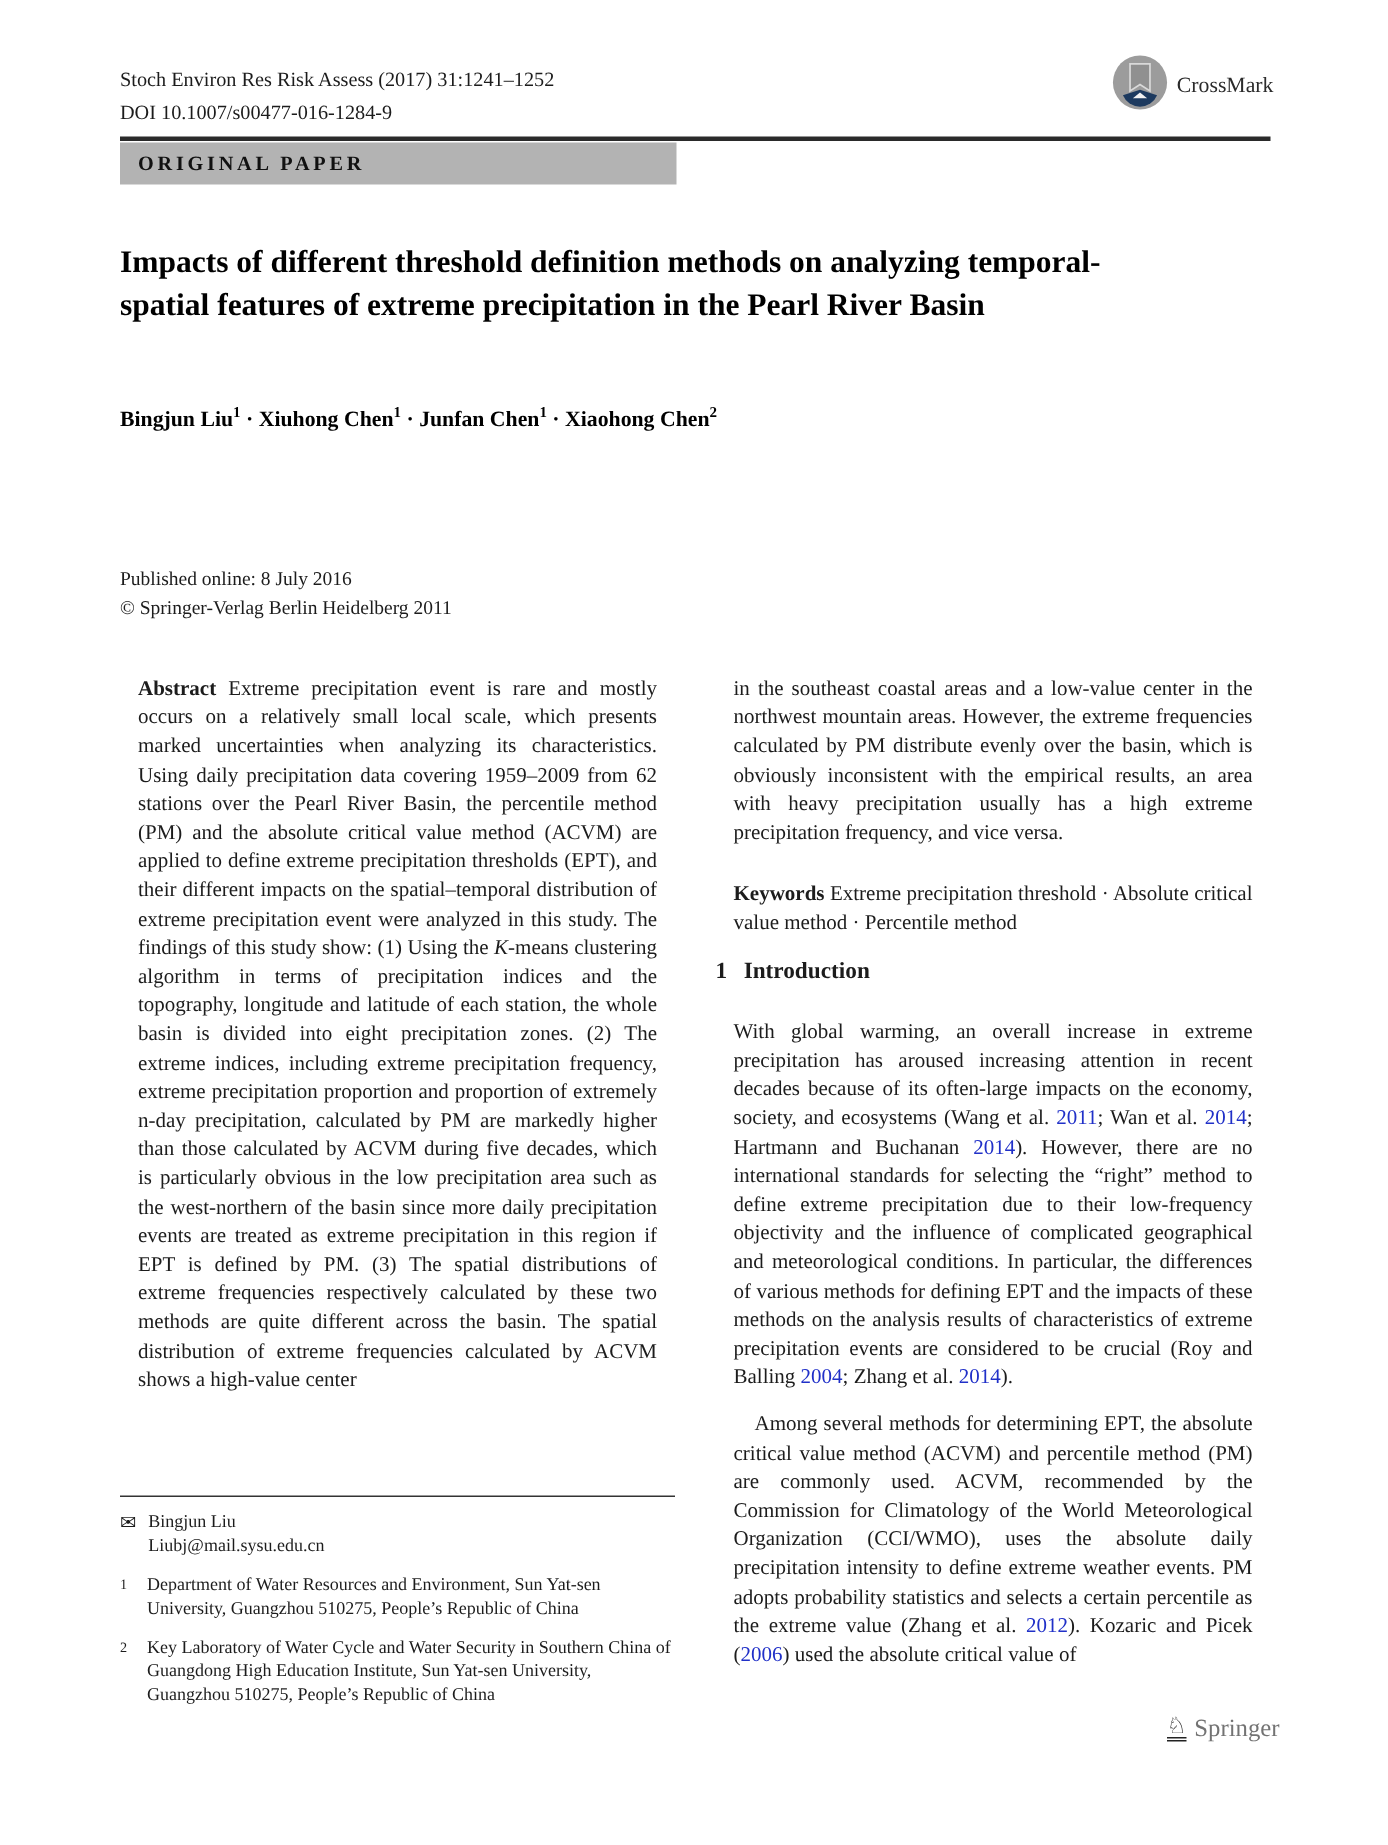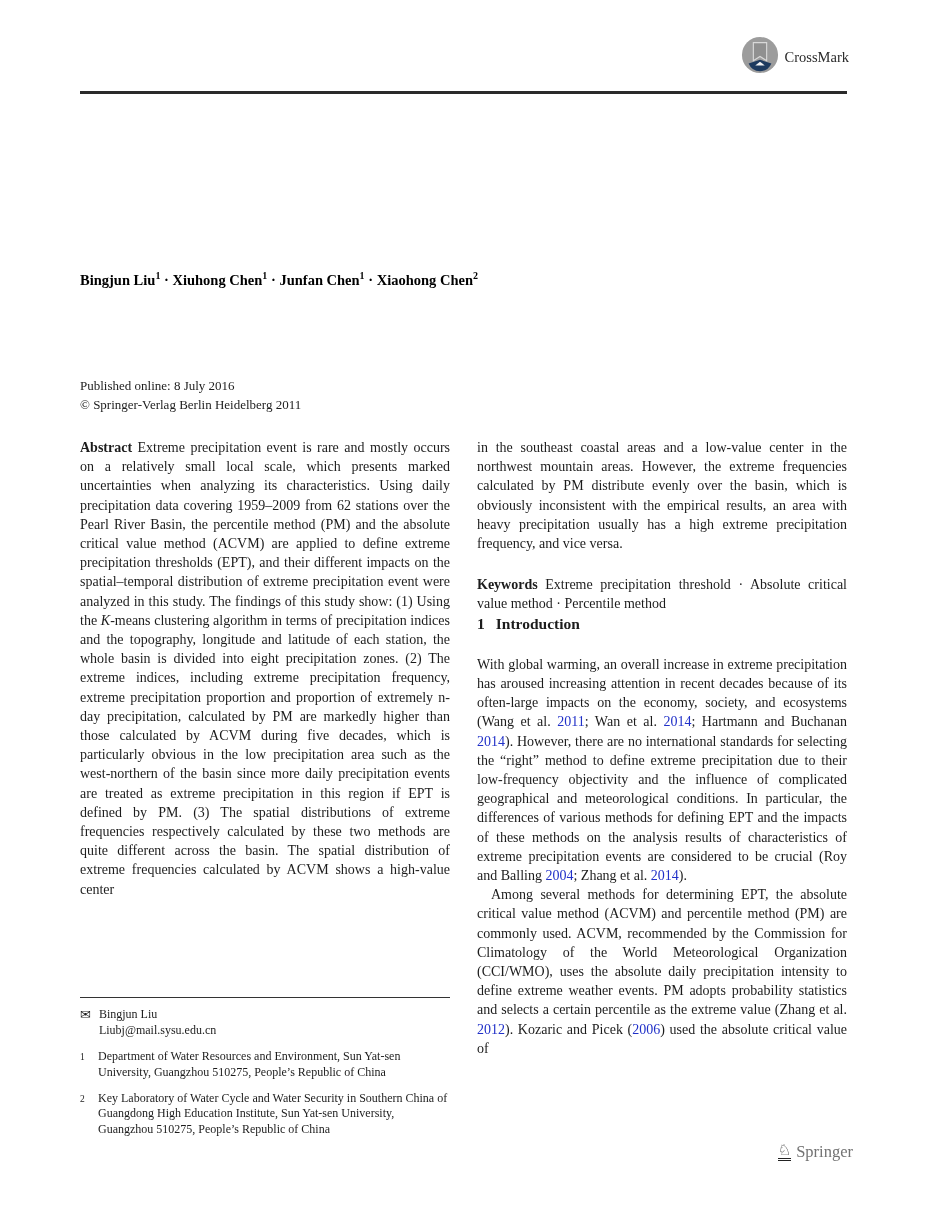--- a/index.html
+++ b/index.html
@@ -59,42 +59,48 @@
   .intro-p1{margin-top:22px;}
   .intro-p2{text-indent:14px;margin-top:0;}
 
   
   .springer{position:absolute;right:72px;top:1142px;display:flex;align-items:center;gap:5px;}
   .springer-knight{
     font-family:"DejaVu Sans", sans-serif;font-size:15px;line-height:15px;
     border-bottom:3px double #222;padding-bottom:0px;color:#222;
   }
   .springer-label{font-size:16.5px;color:#737373;}
-  p{margin:0;}
+  p{margin:12px;}
 </style>
 </head>
 <body>
 
 <div class="page">
 
+  <div class="journal-ref">
+    <div>Stoch Environ Res Risk Assess (2017) 31:1241–1252</div>
+    <div>DOI 10.1007/s00477-016-1284-9</div>
+  </div>
 
   <div class="crossmark">
     <span>
       <svg width="38" height="38" viewBox="0 0 40 40">
         <circle cx="20" cy="20" r="19" fill="#9c9c9c"></circle>
         <path d="M13 7 h14 v19 l-7 -4.5 -7 4.5 z" fill="#909090" stroke="#d9d9d9" stroke-width="1.2"></path>
         <path d="M8 29 a 13 13 0 0 0 24 0 l -12 -4 z" fill="#1d3a5f"></path>
         <path d="M15 31 l5 -4 5 4 z" fill="#f2f2f2"></path>
       </svg>
     </span>
     <span class="crossmark-label">CrossMark</span>
   </div>
 
   <div class="top-rule"></div>
+  <div class="type-box">ORIGINAL PAPER</div>
 
+  <h1 class="title" style="margin:0;">Impacts of different threshold definition methods on analyzing temporal-spatial features of extreme precipitation in the Pearl River Basin</h1>
   <div class="authors"><span>Bingjun Liu</span><sup>1</sup><span> · </span><span>Xiuhong Chen</span><sup>1</sup><span> · </span><span>Junfan Chen</span><sup>1</sup><span> · </span><span>Xiaohong Chen</span><sup>2</sup></div>
   <div class="pub-block">
     <div>Published online: 8 July 2016</div>
     <div>© Springer-Verlag Berlin Heidelberg 2011</div>
   </div>
 
   <div class="columns">
 
     <div class="col col-left">
       <p class="abstract"><span class="rt-bold">Abstract</span><span>  Extreme precipitation event is rare and mostly occurs on a relatively small local scale, which presents marked uncertainties when analyzing its characteristics. Using daily precipitation data covering 1959–2009 from 62 stations over the Pearl River Basin, the percentile method (PM) and the absolute critical value method (ACVM) are applied to define extreme precipitation thresholds (EPT), and their different impacts on the spatial–temporal distribution of extreme precipitation event were analyzed in this study. The findings of this study show: (1) Using the </span><span class="rt-italic">K</span><span>-means clustering algorithm in terms of precipitation indices and the topography, longitude and latitude of each station, the whole basin is divided into eight precipitation zones. (2) The extreme indices, including extreme precipitation frequency, extreme precipitation proportion and proportion of extremely n-day precipitation, calculated by PM are markedly higher than those calculated by ACVM during five decades, which is particularly obvious in the low precipitation area such as the west-northern of the basin since more daily precipitation events are treated as extreme precipitation in this region if EPT is defined by PM. (3) The spatial distributions of extreme frequencies respectively calculated by these two methods are quite different across the basin. The spatial distribution of extreme frequencies calculated by ACVM shows a high-value center</span></p>

